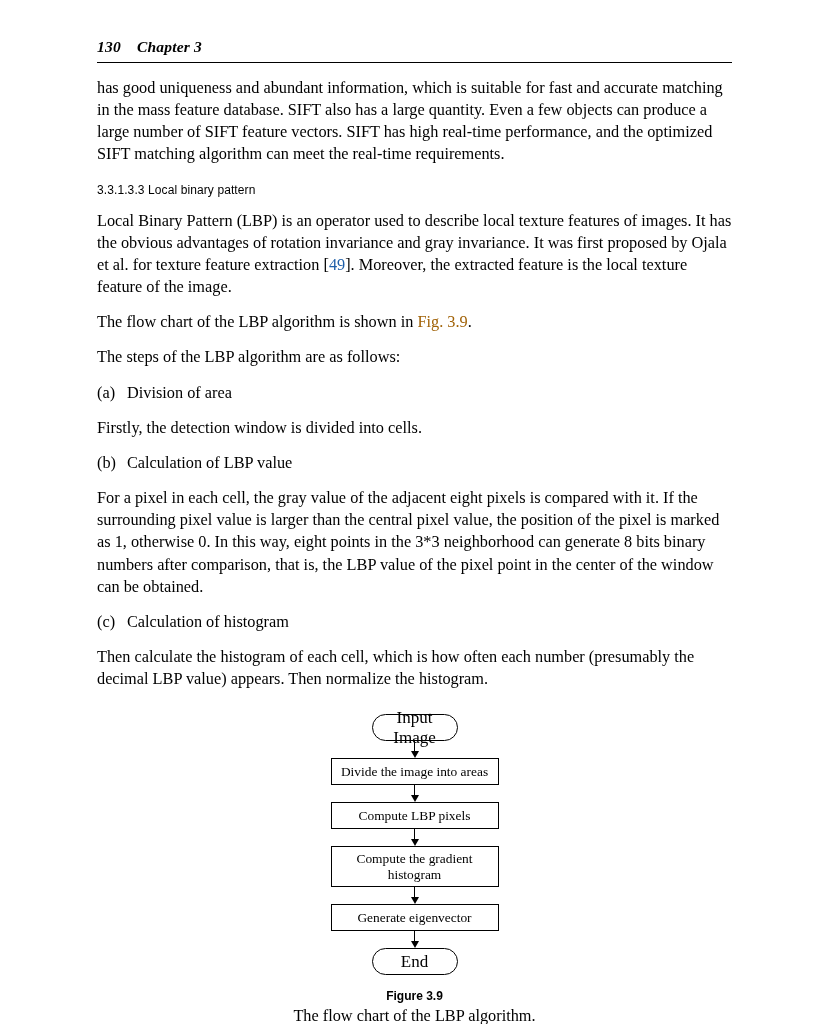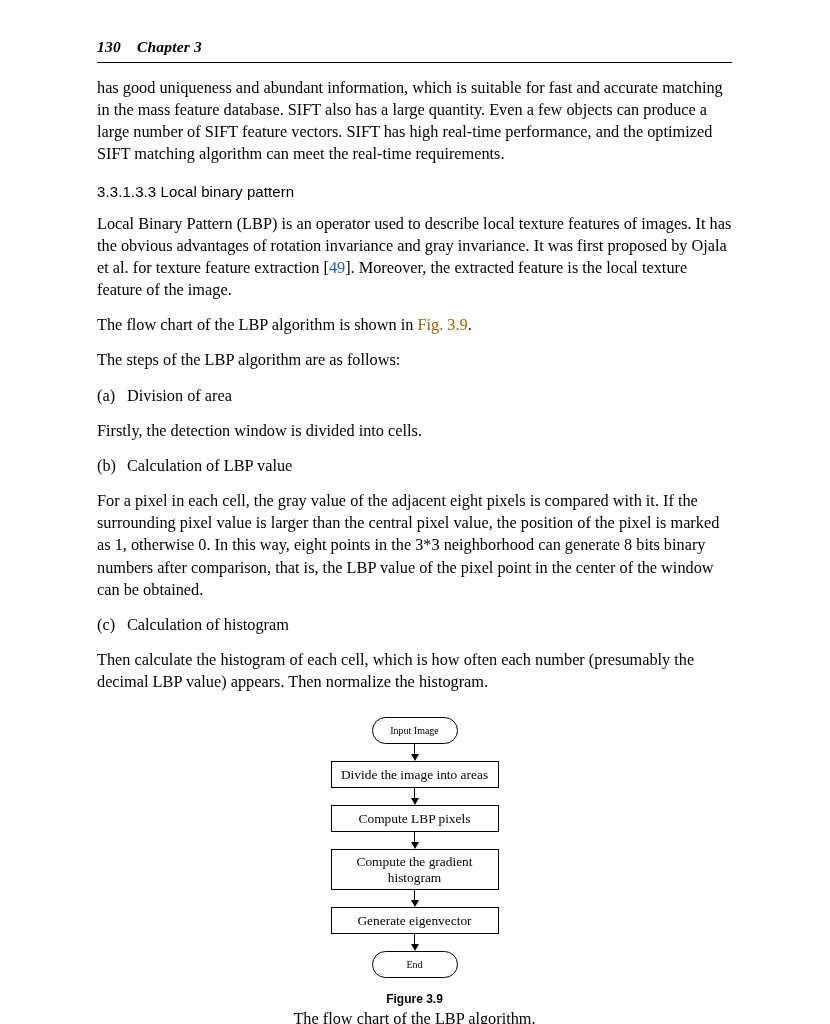--- a/index.html
+++ b/index.html
@@ -47,21 +47,21 @@
     width: 635px;
   }
   p.body {
     font-size: 16.3px;
     line-height: 1.36;
     margin: 0 0 13px 0;
     text-align: left;
   }
   .sec-head {
     font-family: "Liberation Sans", sans-serif;
-    font-size: 15px;
+    font-size: 12px;
     margin: 17px 0 13px 0;
     letter-spacing: 0.1px;
   }
   .ref-link {
     color: #1f5fa9;
   }
   .fig-link {
     color: #a16207;
   }
   .listitem {
@@ -96,21 +96,21 @@
     text-align: center;
     display: flex;
     align-items: center;
     justify-content: center;
     padding: 2px 6px;
   }
   .node.terminal {
     border-radius: 16px;
     width: 86px;
     height: 27px;
-    font-size: 10px;
+    font-size: 17px;
   }
   .node.terminal.wide {
     width: 86px;
   }
   .node.process {
     width: 168px;
     height: 27px;
   }
   .node.process.tall {
     height: 41px;

